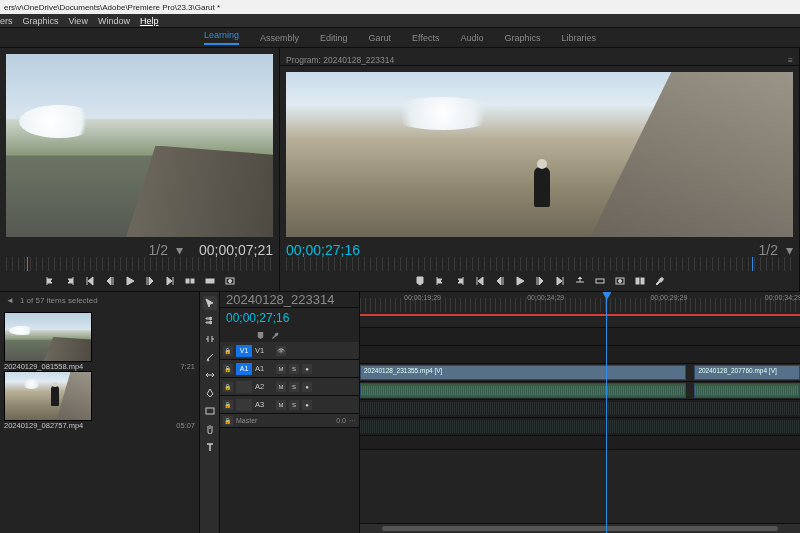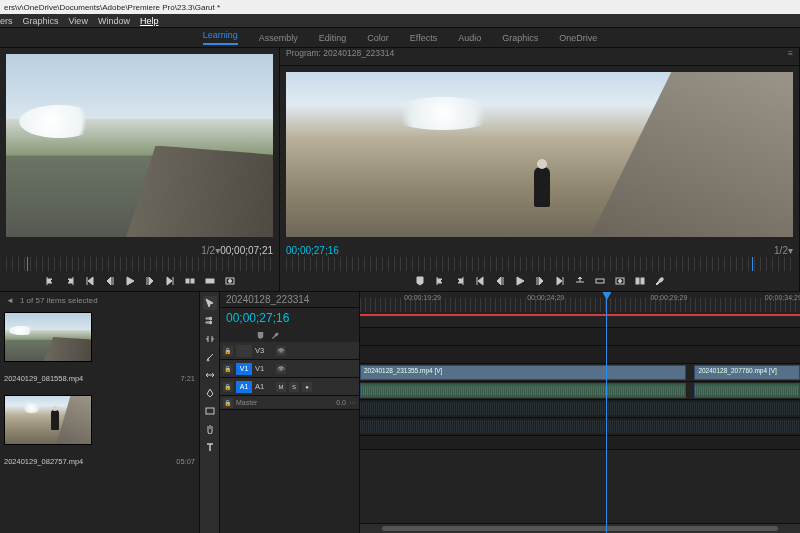--- a/index.html
+++ b/index.html
@@ -28,58 +28,58 @@
   .ws-tabs{height:20px;background:var(--bg1);display:flex;align-items:center;justify-content:center;gap:21px;border-bottom:1px solid var(--line);}
   .ws-tabs span{color:var(--txt-dim);font-size:9px;}
   .ws-tabs span.active{color:var(--accent);border-bottom:2px solid var(--accent);padding-bottom:3px;}
   
   .row-top{height:244px;display:flex;border-bottom:1px solid var(--line);}
   .row-bot{flex:1;display:flex;min-height:0;}
   
   .panel{display:flex;flex-direction:column;background:var(--bg1);border-right:1px solid var(--line);}
   .panel-src{width:280px;}
   .panel-prog{flex:1;}
-  .panel-tabs{height:18px;display:flex;align-items:flex-start;padding:0 6px;gap:12px;font-size:8.5px;color:var(--txt-dim);border-bottom:1px solid var(--line);}
+  .panel-tabs{height:18px;display:flex;align-items:flex-end;padding:0 6px;gap:12px;font-size:8.5px;color:var(--txt-dim);border-bottom:1px solid var(--line);}
   .monitor{flex:1;margin:6px;background:#000;position:relative;overflow:hidden;}
   
   .scene-a{position:absolute;inset:0;background:linear-gradient(#b9cfe0 0%,#d8e5ee 35%,#cfd6cf 36%,#8a9a7a 55%,#6b7564 56%,#555952 100%);}
   .scene-a::before{content:"";position:absolute;left:5%;top:28%;width:30%;height:18%;background:radial-gradient(circle at 40% 50%,#fff,#eef4f6 60%,transparent 70%);border-radius:50%;}
   .scene-a::after{content:"";position:absolute;right:0;bottom:0;width:55%;height:50%;background:linear-gradient(100deg,#6e6a5f,#4e4a42);clip-path:polygon(20% 0,100% 10%,100% 100%,0 100%);}
   .scene-b{position:absolute;inset:0;background:linear-gradient(#c9dceb 0%,#e0ebf2 20%,#b9b09a 40%,#8f876f 70%,#6e6757 100%);}
   .scene-b::before{content:"";position:absolute;left:20%;top:15%;width:22%;height:20%;background:radial-gradient(circle at 50% 50%,#fff,#e8eff2 55%,transparent 72%);border-radius:50%;}
   .scene-b .hiker{position:absolute;left:49%;bottom:18%;width:16px;height:40px;background:#1c1c1c;border-radius:6px 6px 2px 2px;}
   .scene-b .hiker::before{content:"";position:absolute;top:-8px;left:3px;width:10px;height:10px;background:#d8d2c6;border-radius:50%;}
   .scene-b .rocks{position:absolute;right:0;top:0;width:40%;height:100%;background:linear-gradient(200deg,#9b9488,#6a645a);clip-path:polygon(40% 0,100% 0,100% 100%,0 100%);}
   
-  .mon-foot{height:14px;display:flex;align-items:center;padding:0 6px;font-size:10px;color:var(--tc);}
+  .mon-foot{height:14px;display:flex;align-items:center;padding:0 6px;gap:8px;font-size:14px;color:var(--tc);}
   .mon-foot .r{margin-left:auto;color:var(--txt-dim);}
   .mon-ruler{height:14px;background:var(--bg1);position:relative;margin:0 6px;}
   .mon-ruler::before{content:"";position:absolute;inset:0;background:repeating-linear-gradient(90deg,#3a3a3a 0 1px,transparent 1px 6px);}
   .mon-ruler .ph{position:absolute;top:0;bottom:0;width:1px;background:var(--accent);}
   
   .transport{height:20px;display:flex;align-items:center;justify-content:center;gap:6px;}
   .tbtn{width:14px;height:14px;display:flex;align-items:center;justify-content:center;color:var(--txt);border:1px solid transparent;font-size:9px;}
   .tbtn svg{width:10px;height:10px;fill:var(--txt);stroke:var(--txt);}
   
   .proj{width:200px;display:flex;flex-direction:column;background:var(--bg1);border-right:1px solid var(--line);}
   .proj-head{height:16px;display:flex;align-items:center;padding:0 6px;font-size:8px;color:var(--txt-dim);gap:6px;}
-  .proj-body{flex:1;overflow:hidden;padding:4px;display:flex;flex-direction:column;gap:12px;}
+  .proj-body{flex:1;overflow:hidden;padding:4px;display:flex;flex-direction:column;gap:0;}
   .clip{display:flex;gap:4px;align-items:flex-end;}
   .thumb{width:88px;height:50px;background:#000;position:relative;overflow:hidden;border:1px solid #000;}
   .thumb .scene-a,.thumb .scene-b{transform:scale(1);}
   .clip-dur{font-size:7.5px;color:var(--txt-dim);}
   
   .tools{width:20px;background:var(--bg2);display:flex;flex-direction:column;align-items:center;gap:4px;padding-top:4px;border-right:1px solid var(--line);}
   .tool{width:14px;height:14px;display:flex;align-items:center;justify-content:center;}
   .tool.active{background:var(--bg3);border-radius:2px;}
   .tool svg{width:10px;height:10px;fill:var(--txt);stroke:var(--txt);}
   
   .tl{flex:1;display:flex;min-width:0;background:var(--bg1);}
   .tl-left{width:140px;display:flex;flex-direction:column;border-right:1px solid var(--line);}
-  .tl-seq{height:16px;display:flex;align-items:center;padding:0 6px;font-size:10px;color:var(--txt-dim);border-bottom:1px solid var(--line);}
+  .tl-seq{height:16px;display:flex;align-items:center;padding:0 6px;font-size:13px;color:var(--txt-dim);border-bottom:1px solid var(--line);}
   .tl-tc{height:20px;display:flex;align-items:center;padding:0 6px;font-size:12px;color:var(--tc);gap:10px;}
   .tl-icons{height:14px;display:flex;align-items:center;gap:6px;padding:0 6px;}
   .tl-icons svg{width:9px;height:9px;fill:var(--txt-dim);}
   .trk-headers{flex:1;display:flex;flex-direction:column;}
   .trk{height:18px;display:flex;align-items:center;gap:3px;background:var(--bg2);border-bottom:1px solid var(--line);padding:0 3px;font-size:7.5px;}
   .trk.audio{height:18px;}
   .trk .tag{width:16px;height:12px;display:flex;align-items:center;justify-content:center;background:var(--bg3);color:var(--txt);font-size:7px;}
   .trk .tag.on{background:var(--accent2);color:#fff;}
   .trk .name{width:18px;}
   .trk .tog{width:10px;height:10px;display:flex;align-items:center;justify-content:center;background:var(--bg3);font-size:6px;}
@@ -114,25 +114,25 @@
   <span>Graphics</span>
   <span>View</span>
   <span>Window</span>
   <span class="hl">Help</span>
 </div>
 
 <div class="ws-tabs">
   <span class="active">Learning</span>
   <span>Assembly</span>
   <span>Editing</span>
-  <span>Color</span>
+  <span>Garut</span>
   <span>Effects</span>
   <span>Audio</span>
   <span>Graphics</span>
-  <span>OneDrive</span>
+  <span>Libraries</span>
 </div>
 
 <div class="row-top">
 
   <div class="panel panel-src">
     <div class="monitor">
       <div class="scene-a"></div>
     </div>
     <div class="mon-foot">
       <span></span>
@@ -391,34 +391,44 @@
         <svg viewBox="0 0 10 10">
             <path d="M2 1h6v6l-3 2-3-2z"></path>
           </svg>
         <svg viewBox="0 0 10 10">
             <path d="M8 2a3 3 0 00-4 3L1 8l1 1 3-3a3 3 0 003-4z"></path>
           </svg>
       </div>
       <div class="trk-headers">
         <div class="trk">
           <div class="tog">🔒</div>
-          <div class="tag"></div>
-          <div class="name">V3</div>
-          <div class="tog">👁</div>
-        </div>
-        <div class="trk">
-          <div class="tog">🔒</div>
           <div class="tag on">V1</div>
           <div class="name">V1</div>
           <div class="tog">👁</div>
         </div>
         <div class="trk audio">
           <div class="tog">🔒</div>
           <div class="tag on">A1</div>
           <div class="name">A1</div>
+          <div class="tog">M</div>
+          <div class="tog">S</div>
+          <div class="tog">●</div>
+        </div>
+        <div class="trk audio">
+          <div class="tog">🔒</div>
+          <div class="tag"></div>
+          <div class="name">A2</div>
+          <div class="tog">M</div>
+          <div class="tog">S</div>
+          <div class="tog">●</div>
+        </div>
+        <div class="trk audio">
+          <div class="tog">🔒</div>
+          <div class="tag"></div>
+          <div class="name">A3</div>
           <div class="tog">M</div>
           <div class="tog">S</div>
           <div class="tog">●</div>
         </div>
         <div class="trk master">
           <div class="tog">🔒</div>
           <span>Master</span>
           <span style="margin-left:auto">0.0</span>
           <span>⋯</span>
         </div>

